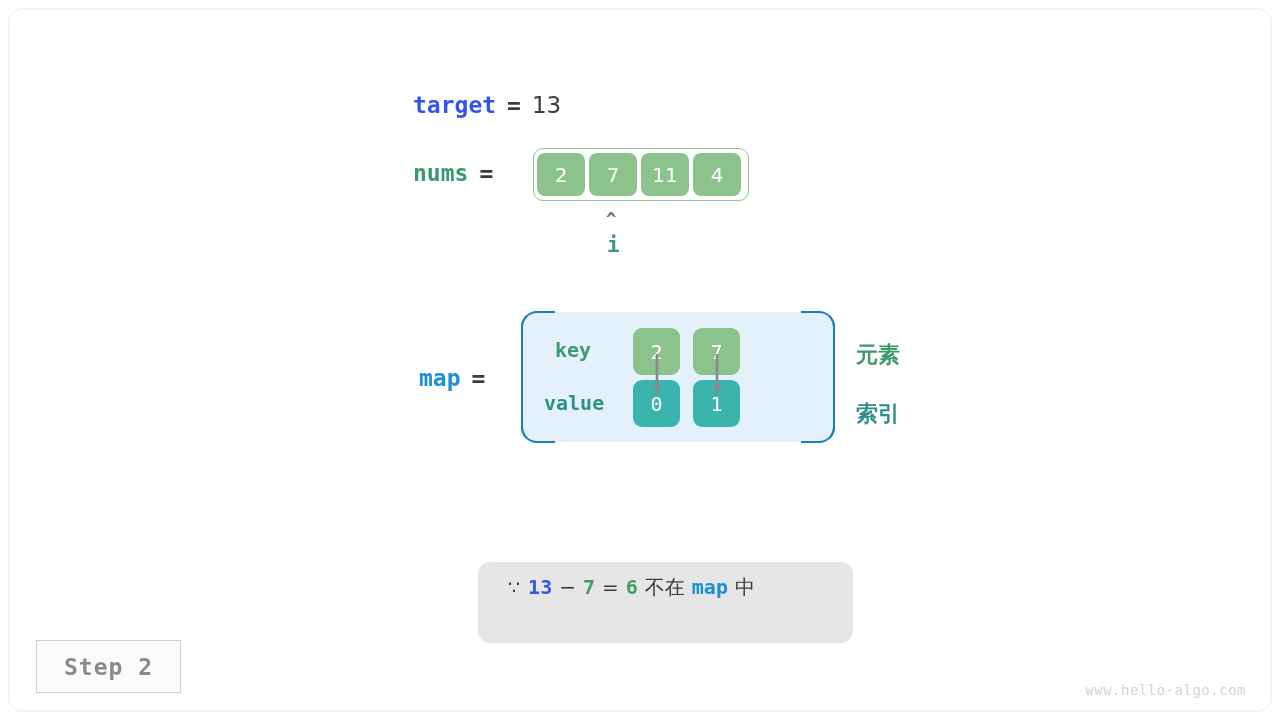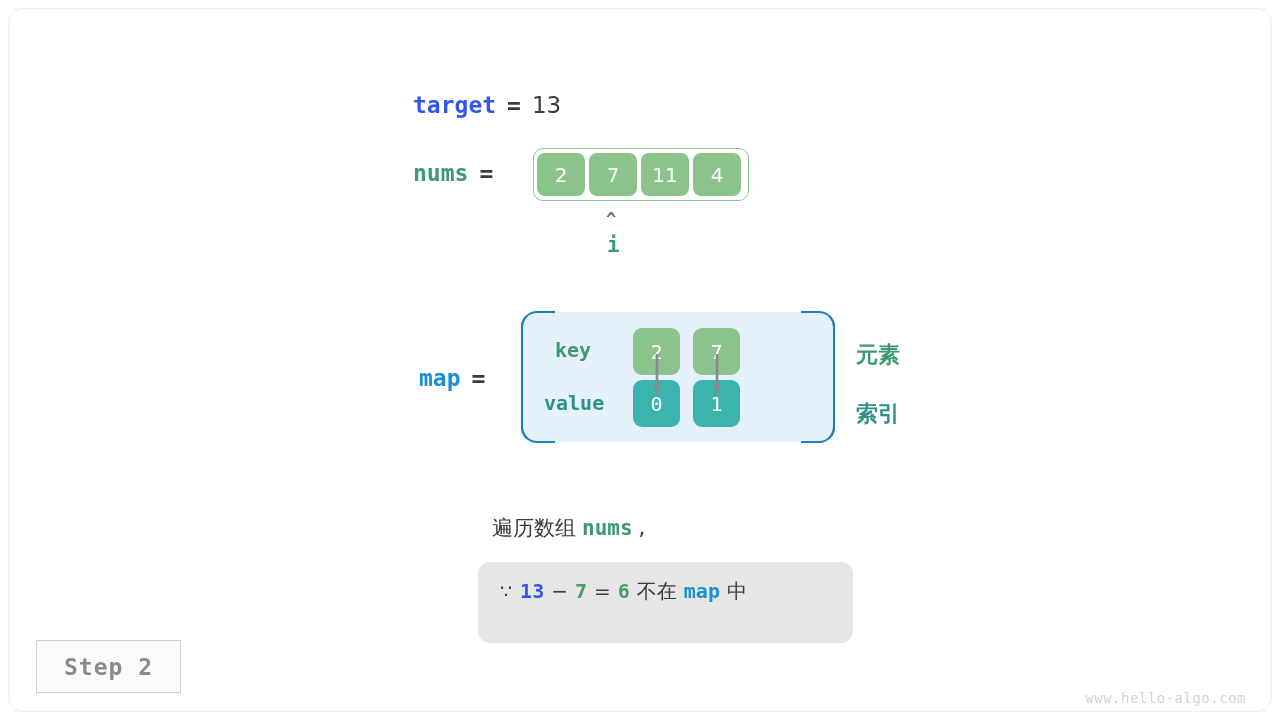--- a/index.html
+++ b/index.html
@@ -293,21 +293,22 @@
     background: #e6e6e6;
     border-radius: 12px;
     box-sizing: border-box;
     padding: 10px 22px 10px 22px;
     font-family: "DejaVu Sans", sans-serif;
     font-size: 20px;
     color: #3b3b3b;
     white-space: nowrap;
   }
   #info-box .line {
-    line-height: 39px;
+    line-height: 31px;
+    margin-left: 8px;
   }
   #info-box .sym   { color: #3b3b3b; margin-right: 8px; font-size: 19px; }
   #info-box .blue  { font-family: "DejaVu Sans Mono", monospace; font-weight: bold; color: #3355ee; }
   #info-box .green { font-family: "DejaVu Sans Mono", monospace; font-weight: bold; color: #44a05a; }
   #info-box .map   { font-family: "DejaVu Sans Mono", monospace; font-weight: bold; color: #1a8fd4; }
   #info-box .op    { color: #3b3b3b; }
   .sp { display: inline-block; width: 7px; }
 
   
   #step-badge {
@@ -327,21 +328,21 @@
     font-size: 23px;
     color: #8a8a8a;
     box-sizing: border-box;
     letter-spacing: 1px;
   }
 
   
   #watermark {
     position: absolute;
     right: 34px;
-    bottom: 14px;
+    bottom: 22px;
     font-family: "DejaVu Sans Mono", monospace;
     font-size: 14px;
     color: #d2d2d2;
     letter-spacing: 0.5px;
   }
 </style>
 </head>
 <body>
 
 <div id="canvas">
@@ -398,23 +399,20 @@
     <div class="map-cell map-value">1</div>
     <svg class="map-arrow" viewBox="0 0 8 42">
       <line x1="4" y1="0" x2="4" y2="32" stroke="#8a8a8a" stroke-width="2.6"></line>
       <polygon points="4,41 0.2,31 7.8,31" fill="#8a8a8a"></polygon>
     </svg>
   </div>
 
   <div id="legend-element">元素</div>
   <div id="legend-index">索引</div>
 
-  <div id="caption">
-    <span>遍历数组</span><span class="kw">nums</span><span>,</span>
-  </div>
 
   <div id="info-box">
     <div class="line">
       <span class="sym">∵</span><span class="blue">13</span><span class="sp"></span><span class="op">−</span><span class="sp"></span><span class="green">7</span><span class="sp"></span><span class="op">=</span><span class="sp"></span><span class="green">6</span><span class="sp"></span><span>不在</span><span class="sp"></span><span class="map">map</span><span class="sp"></span><span>中</span>
     </div>
   </div>
 
   <div id="step-badge">Step 2</div>
 
   <div id="watermark">www.hello-algo.com</div>

